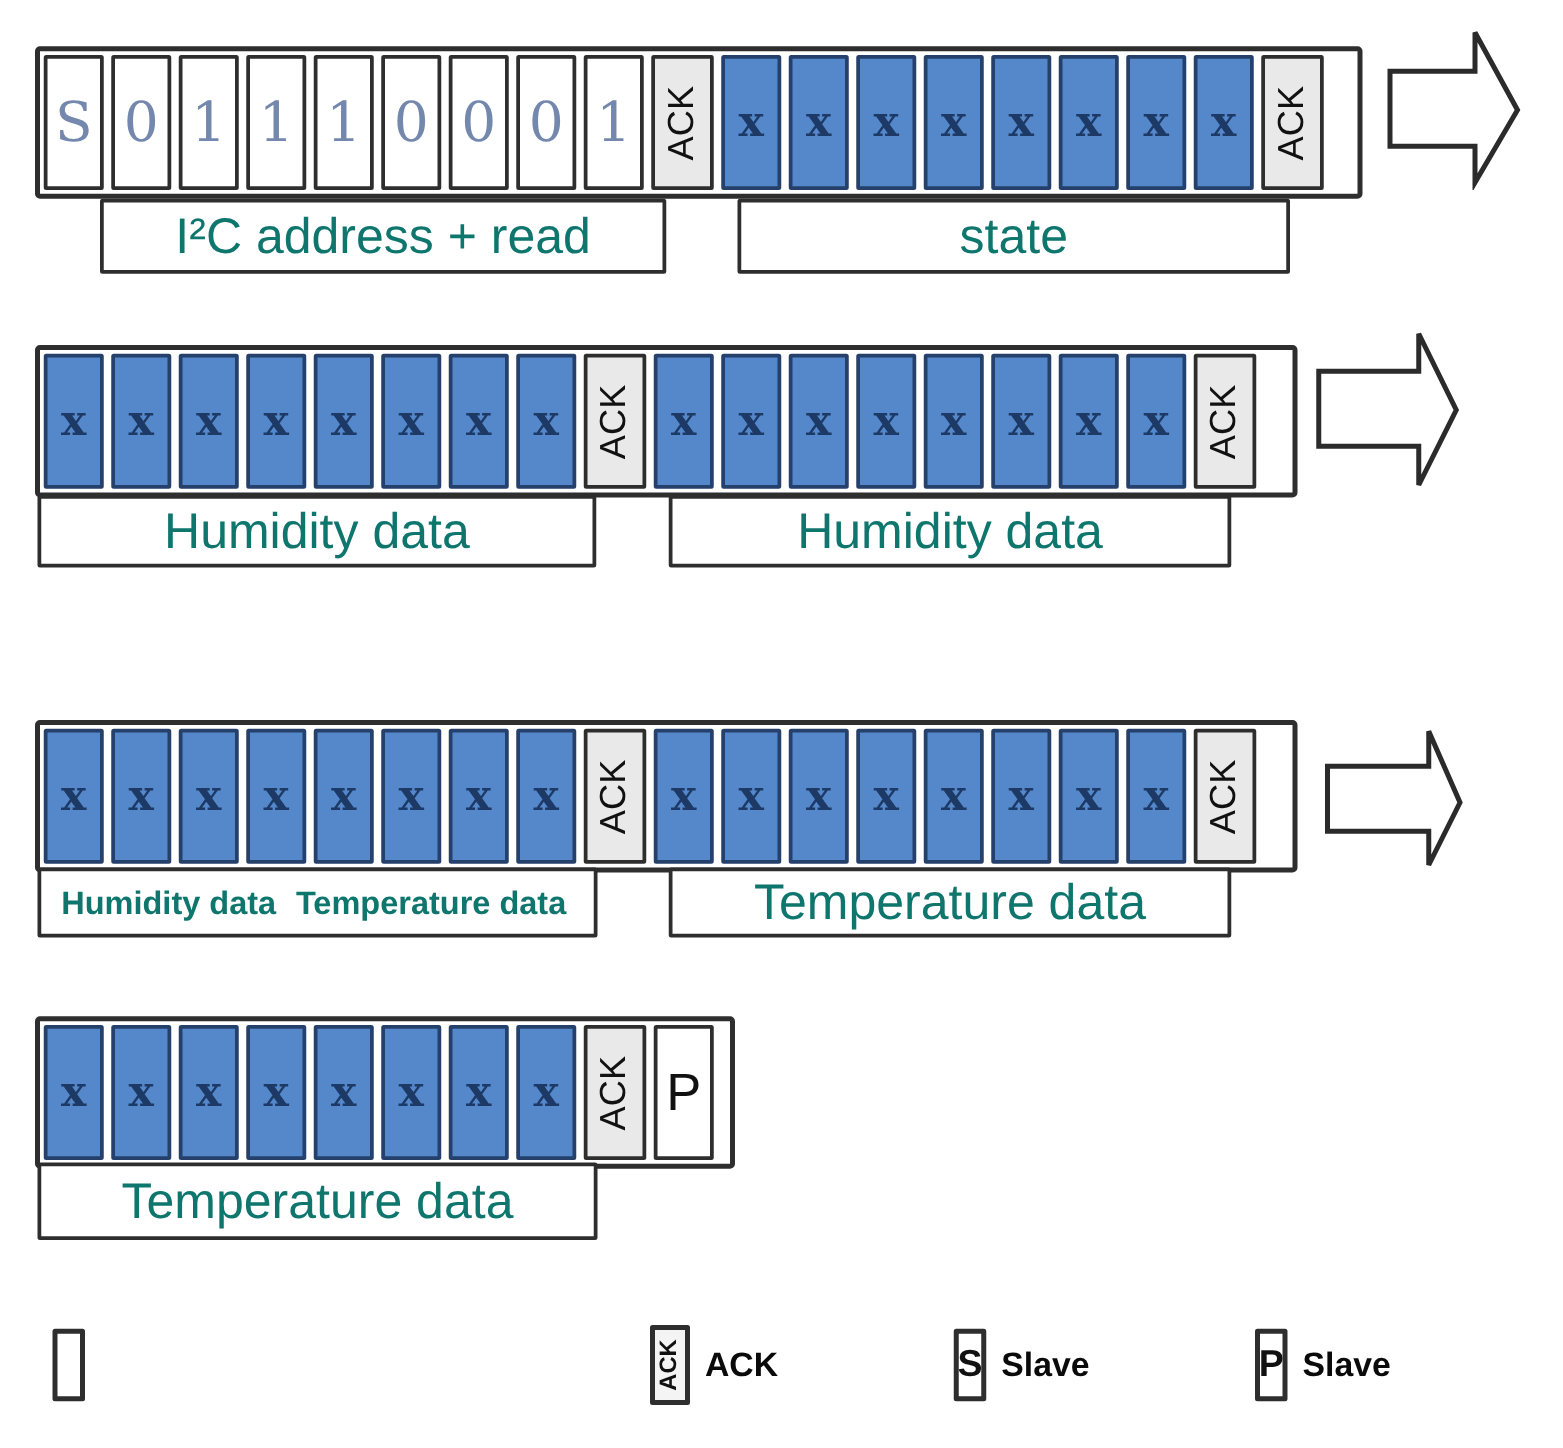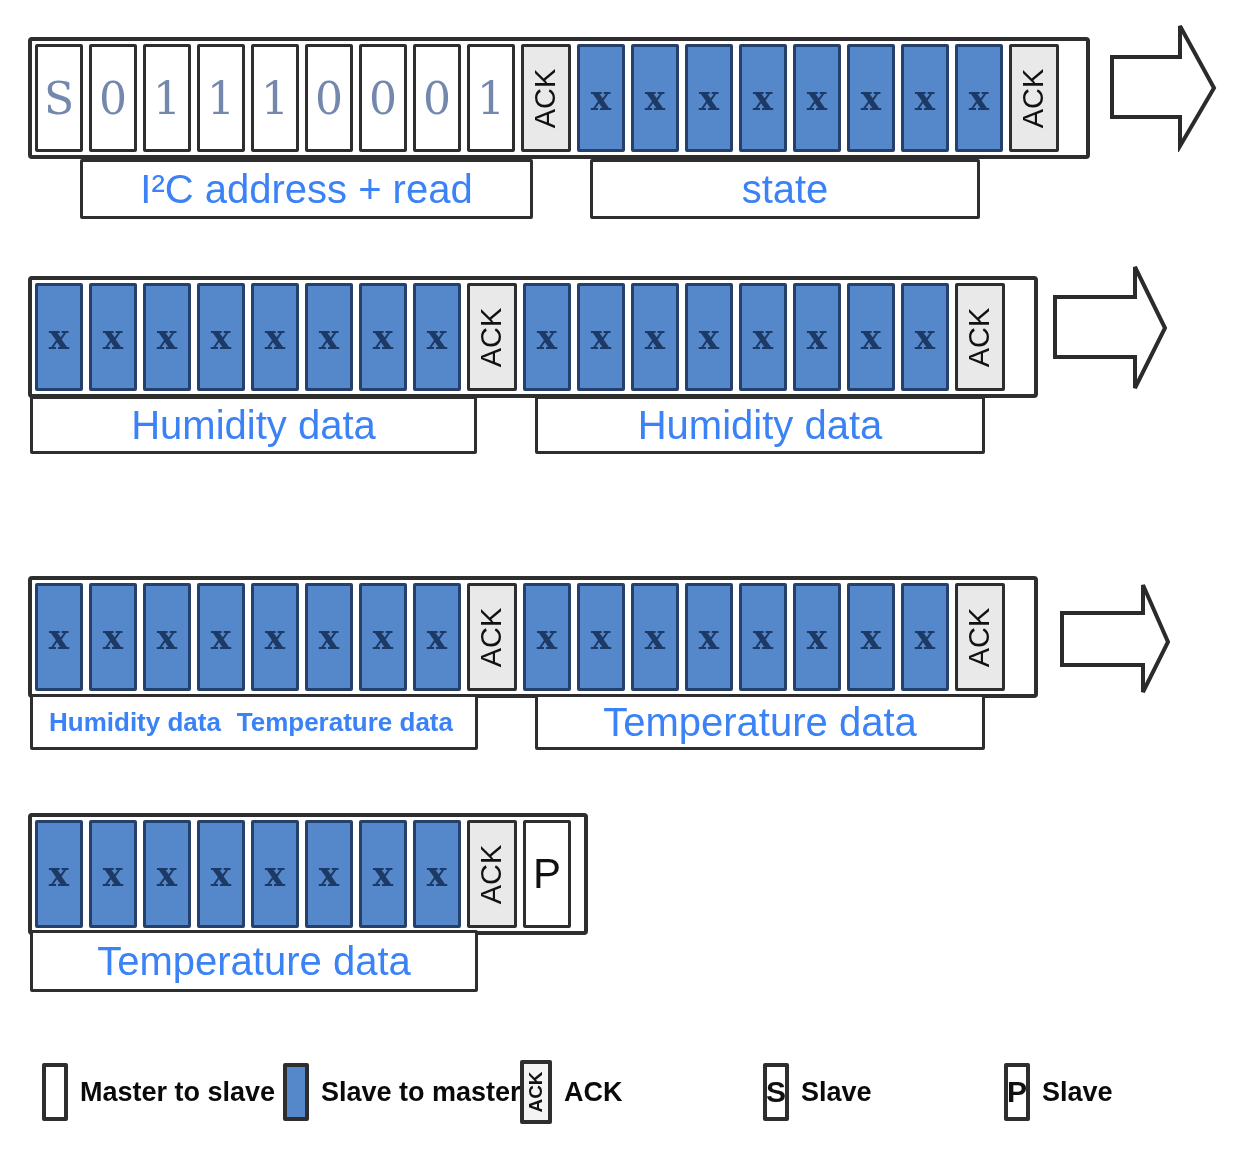--- a/index.html
+++ b/index.html
@@ -24,21 +24,21 @@
   .cell.ack   { width:50px; background:var(--ack_gray,#e9e9e9); }
   .bit   { font-family:"DejaVu Serif", serif; font-size:44px; color:var(--bit_text,#7488ad); }
   .xcell { font-family:"DejaVu Serif", serif; font-weight:bold; font-size:34px; color:var(--x_text,#1d3a66); }
   .pcell { font-size:42px; color:#111; }
   .vtext { transform:rotate(-90deg); white-space:nowrap; font-size:29px; color:#111; letter-spacing:0px; }
   
   .lbl {
     position:absolute; box-sizing:border-box; background:#ffffff;
     border:3px solid var(--border,#2e2e2e); border-radius:2px;
     display:flex; align-items:center; justify-content:center;
-    font-size:40px; color:#3b82f6;
+    font-size:40px; color:#0f766e;
   }
   .lbl.dual { justify-content:space-between; padding:0 22px 0 16px; font-size:26px; font-weight:700; }
   
   .arrow { position:absolute; }
   .arrow polygon { fill:#ffffff; stroke:#2b2b2b; stroke-width:4; stroke-linejoin:miter; }
   
   .legend-item { position:absolute; display:flex; align-items:center; }
   .swatch {
     box-sizing:border-box; border:4px solid var(--border,#2e2e2e); border-radius:2px;
     width:26px; height:58px; background:#ffffff;
@@ -74,21 +74,21 @@
     <div class="cell blue xcell">x</div>
     <div class="cell blue xcell">x</div>
     <div class="cell blue xcell">x</div>
     <div class="cell blue xcell">x</div>
     <div class="cell blue xcell">x</div>
     <div class="cell ack">
         <span class="vtext">ACK</span>
       </div>
   </div>
   <div class="lbl" style="left:80px; top:159px; width:453px; height:60px;">I²C address + read</div>
-  <div class="lbl" style="left:590px; top:159px; width:390px; height:60px;">state</div>
+  <div class="lbl" style="left:590px; top:159px; width:442px; height:60px;">state</div>
   <svg class="arrow" style="left:1108px; top:22px;" width="112" height="130" viewBox="0 0 112 130">
     <polygon points="4,35 72,35 72,4 106,66 72,124 72,95 4,95"></polygon>
   </svg>
 
   <div class="strip" style="left:28px; top:276px; width:1010px;">
     <div class="cell blue xcell">x</div>
     <div class="cell blue xcell">x</div>
     <div class="cell blue xcell">x</div>
     <div class="cell blue xcell">x</div>
     <div class="cell blue xcell">x</div>
@@ -160,25 +160,20 @@
     <div class="cell blue xcell">x</div>
     <div class="cell ack">
         <span class="vtext">ACK</span>
       </div>
     <div class="cell white pcell">P</div>
   </div>
   <div class="lbl" style="left:30px; top:930px; width:448px; height:62px;">Temperature data</div>
 
   <div class="legend-item" style="left:42px; top:1063px;">
     <div class="swatch"></div>
-    <div class="legend-label">Master to slave</div>
-  </div>
-  <div class="legend-item" style="left:283px; top:1063px;">
-    <div class="swatch blue"></div>
-    <div class="legend-label">Slave to master</div>
   </div>
   <div class="legend-item" style="left:520px; top:1060px;">
     <div class="swatch ackbox">
         <span class="vsmall">ACK</span>
       </div>
     <div class="legend-label">ACK</div>
   </div>
   <div class="legend-item" style="left:763px; top:1063px;">
     <div class="swatch">
         <span class="letter">S</span>

